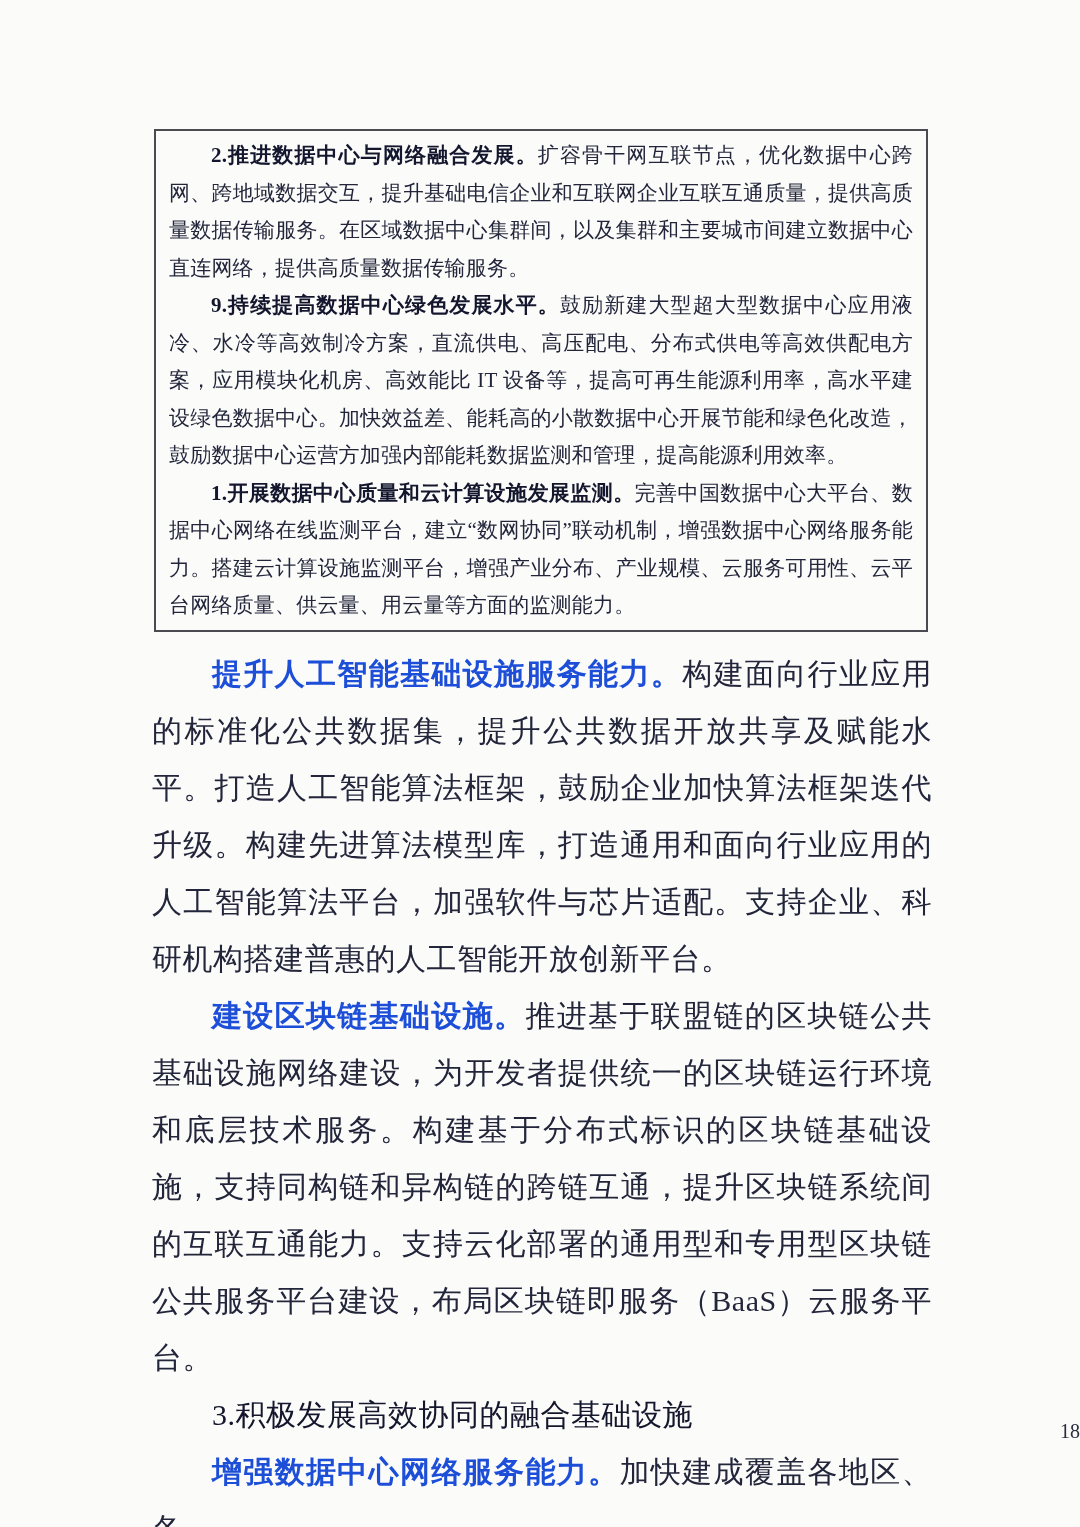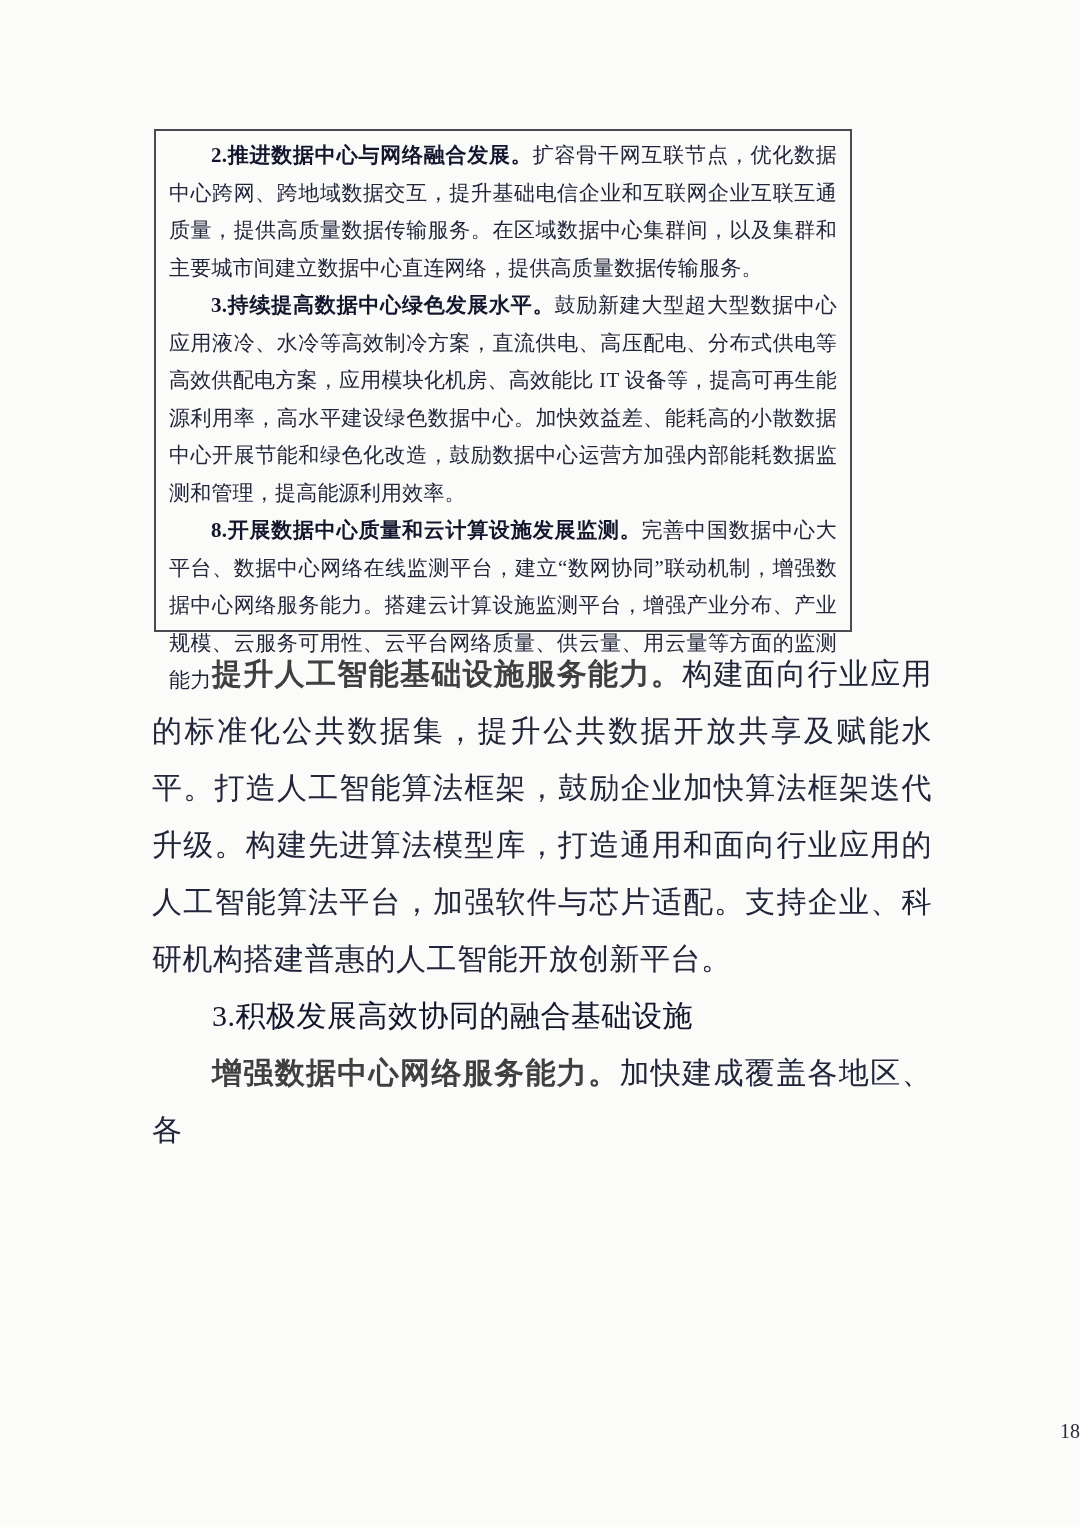--- a/index.html
+++ b/index.html
@@ -14,21 +14,21 @@
     background: #fbfbfa;
     font-family: "Liberation Serif", "DejaVu Serif", serif;
     color: #23263b;
     overflow: hidden;
   }
   
   .quote-box {
     position: absolute;
     left: 154px;
     top: 129px;
-    width: 698px;
+    width: 774px;
     height: 503px;
     box-sizing: border-box;
     border: 2px solid #4a4a50;
     padding: 6px 13px 4px 13px;
     background: #fbfbfa;
   }
   .quote-box p {
     margin: 0;
     font-size: 21px;
     line-height: 37.5px;
@@ -55,21 +55,21 @@
     line-height: 57px;
     letter-spacing: 0.5px;
     text-align: justify;
     text-justify: inter-ideograph;
     text-indent: 2em;
     font-weight: 400;
     color: #23263b;
   }
   .main-text .lead {
     font-weight: 700;
-    color: #404040;
+    color: #1d4ed8;
   }
   .main-text h3 {
     font-weight: 400;
     color: #13162c;
   }
   
   .page-number {
     position: absolute;
     top: 1420px;
     left: 0;
@@ -79,25 +79,26 @@
     color: #2a2d40;
   }
 </style>
 </head>
 <body>
 
 <div class="page">
 
   <div class="quote-box">
     <p><span class="lead">2.推进数据中心与网络融合发展。</span><span>扩容骨干网互联节点，优化数据中心跨网、跨地域数据交互，提升基础电信企业和互联网企业互联互通质量，提供高质量数据传输服务。在区域数据中心集群间，以及集群和主要城市间建立数据中心直连网络，提供高质量数据传输服务。</span></p>
-    <p><span class="lead">3.持续提高数据中心绿色发展水平。</span><span>鼓励新建大型超大型数据中心应用液冷、水冷等高效制冷方案，直流供电、高压配电、分布式供电等高效供配电方案，应用模块化机房、高效能比 IT 设备等，提高可再生能源利用率，高水平建设绿色数据中心。加快效益差、能耗高的小散数据中心开展节能和绿色化改造，鼓励数据中心运营方加强内部能耗数据监测和管理，提高能源利用效率。</span></p>
-    <p><span class="lead">8.开展数据中心质量和云计算设施发展监测。</span><span>完善中国数据中心大平台、数据中心网络在线监测平台，建立“数网协同”联动机制，增强数据中心网络服务能力。搭建云计算设施监测平台，增强产业分布、产业规模、云服务可用性、云平台网络质量、供云量、用云量等方面的监测能力。</span></p>
+    <p><span class="lead">9.持续提高数据中心绿色发展水平。</span><span>鼓励新建大型超大型数据中心应用液冷、水冷等高效制冷方案，直流供电、高压配电、分布式供电等高效供配电方案，应用模块化机房、高效能比 IT 设备等，提高可再生能源利用率，高水平建设绿色数据中心。加快效益差、能耗高的小散数据中心开展节能和绿色化改造，鼓励数据中心运营方加强内部能耗数据监测和管理，提高能源利用效率。</span></p>
+    <p><span class="lead">1.开展数据中心质量和云计算设施发展监测。</span><span>完善中国数据中心大平台、数据中心网络在线监测平台，建立“数网协同”联动机制，增强数据中心网络服务能力。搭建云计算设施监测平台，增强产业分布、产业规模、云服务可用性、云平台网络质量、供云量、用云量等方面的监测能力。</span></p>
   </div>
 
   <div class="main-text">
     <p><span class="lead">提升人工智能基础设施服务能力。</span><span>构建面向行业应用的标准化公共数据集，提升公共数据开放共享及赋能水平。打造人工智能算法框架，鼓励企业加快算法框架迭代升级。构建先进算法模型库，打造通用和面向行业应用的人工智能算法平台，加强软件与芯片适配。支持企业、科研机构搭建普惠的人工智能开放创新平台。</span></p>
+    <p><span class="lead">建设区块链基础设施。</span><span>推进基于联盟链的区块链公共基础设施网络建设，为开发者提供统一的区块链运行环境和底层技术服务。构建基于分布式标识的区块链基础设施，支持同构链和异构链的跨链互通，提升区块链系统间的互联互通能力。支持云化部署的通用型和专用型区块链公共服务平台建设，布局区块链即服务（BaaS）云服务平台。</span></p>
     <h3>3.积极发展高效协同的融合基础设施</h3>
     <p><span class="lead">增强数据中心网络服务能力。</span><span>加快建成覆盖各地区、各</span></p>
   </div>
 
   <div class="page-number">18</div>
 
 </div>
 
 </body></html>

